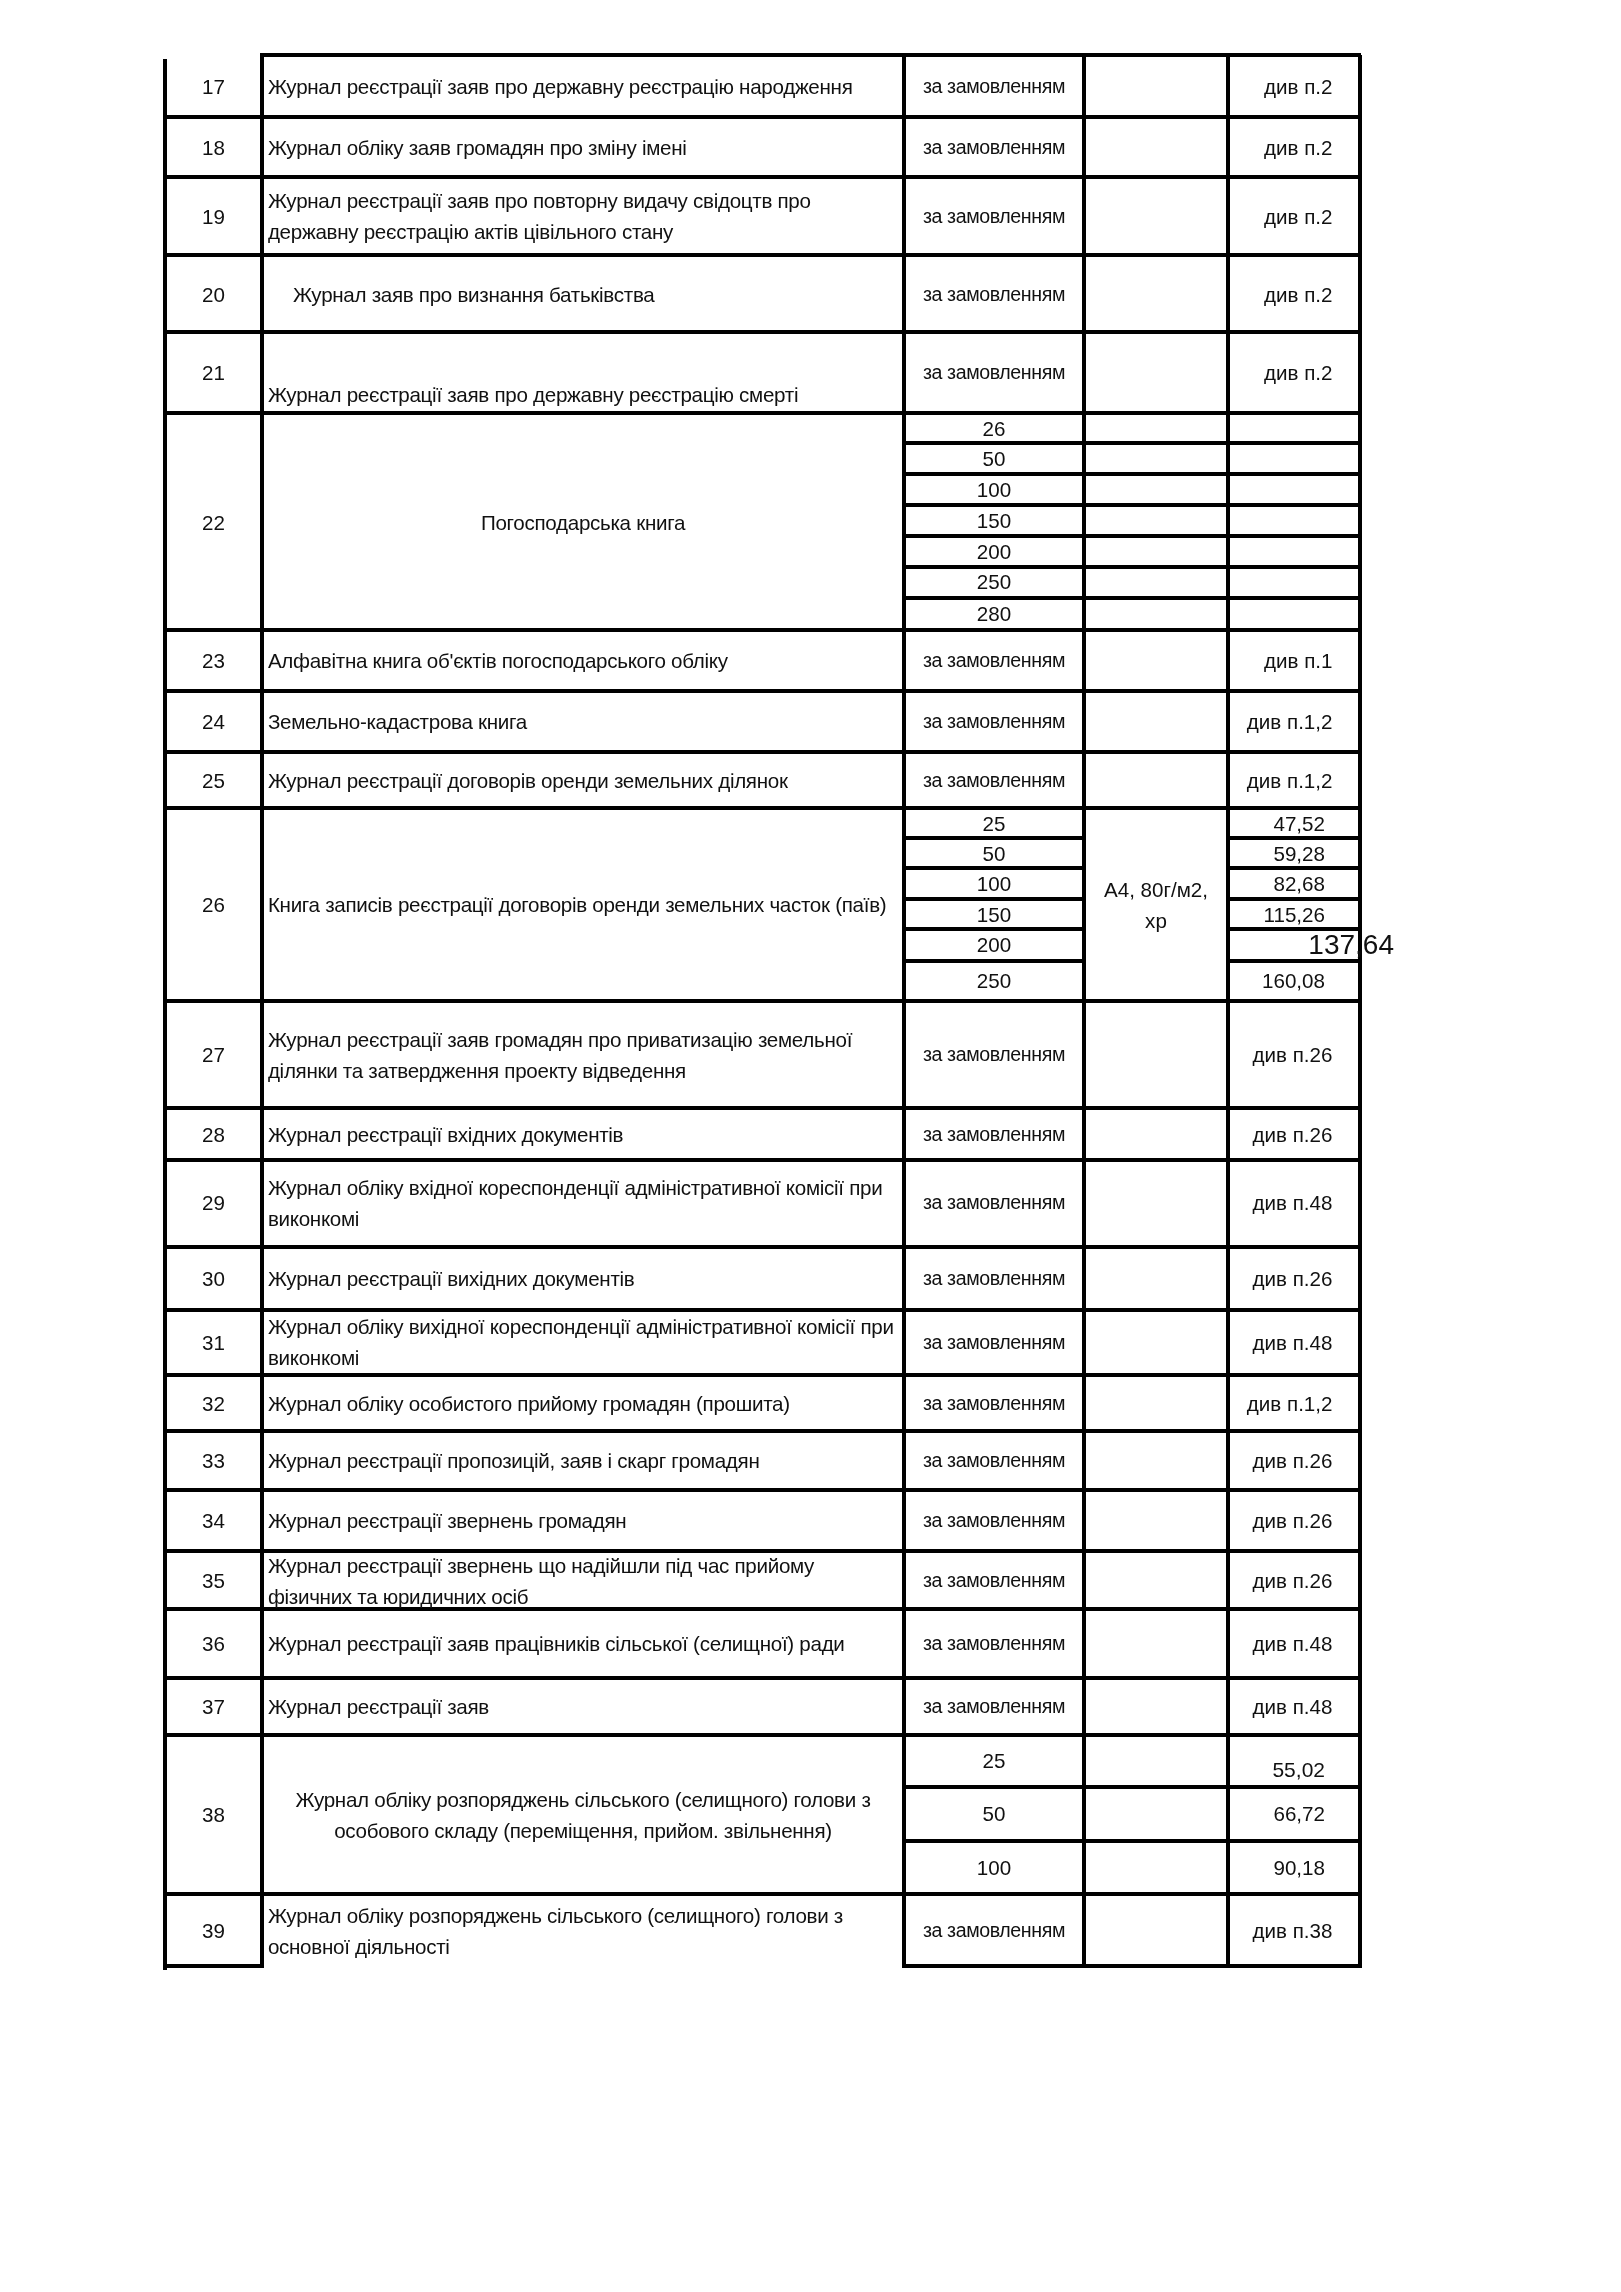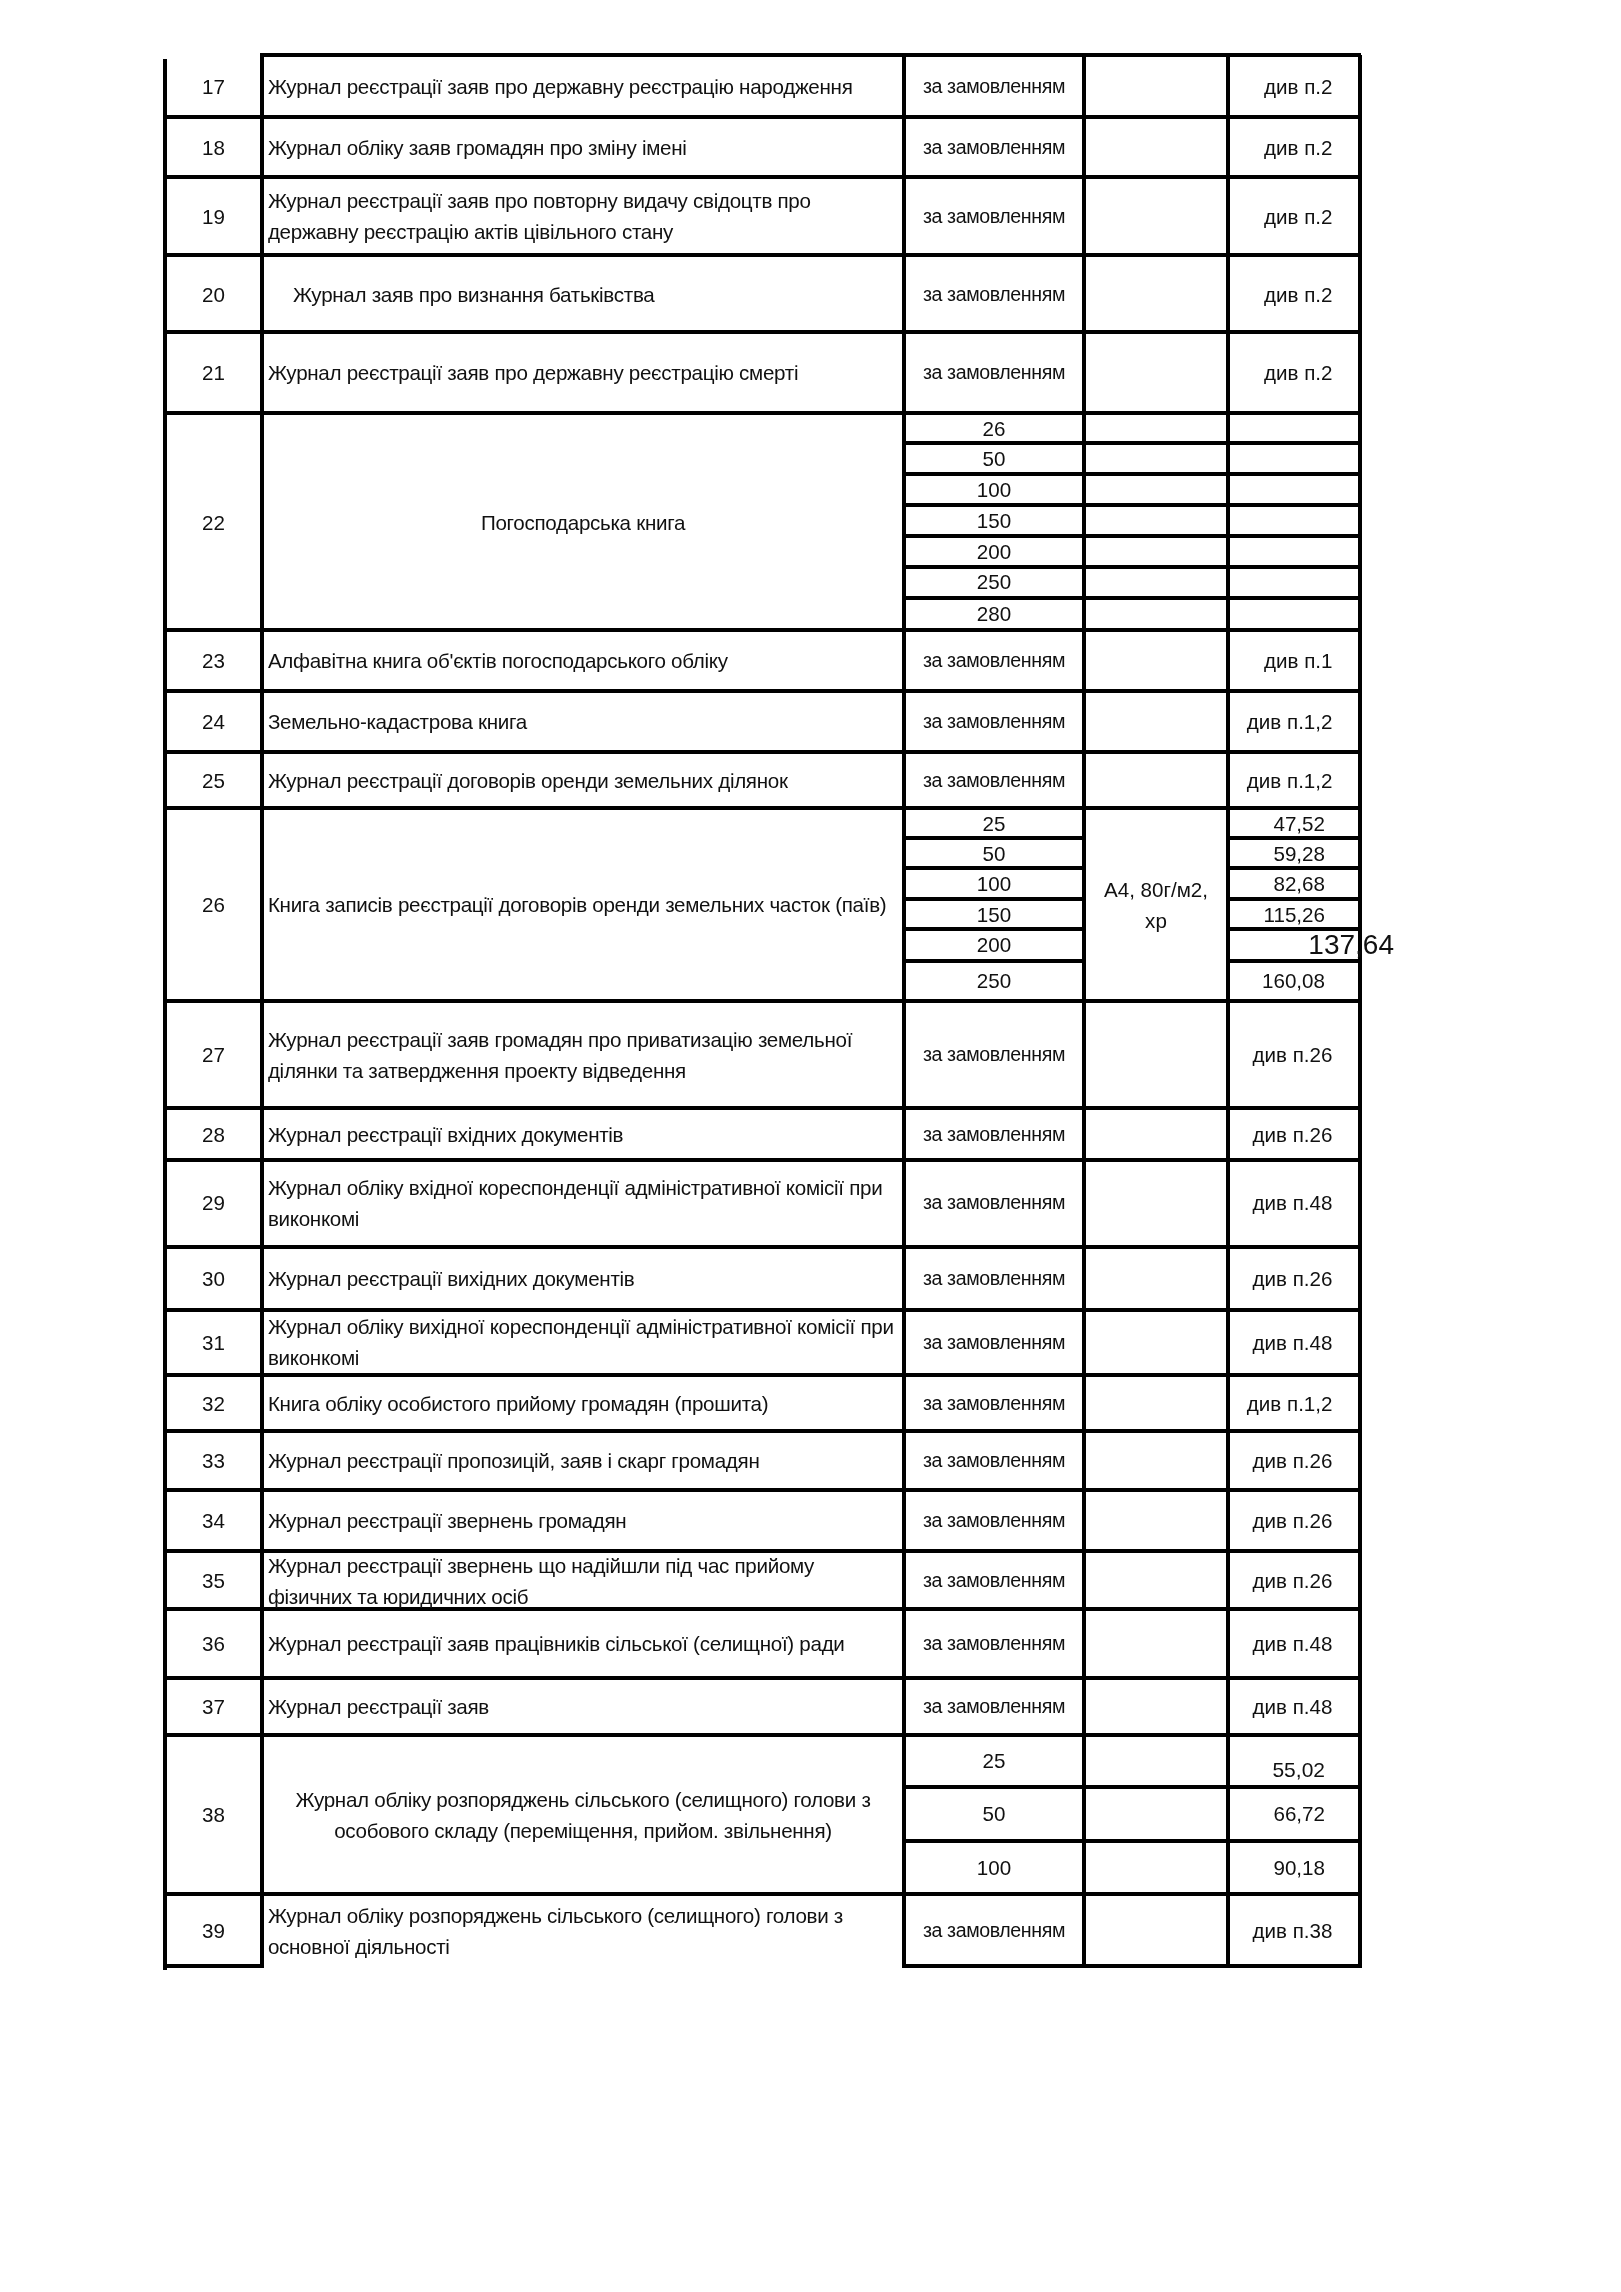--- a/index.html
+++ b/index.html
@@ -108,21 +108,21 @@
     </div>
     <div class="cell ctr" style="left: 1086px; top: 257px; width: 140px; height: 74px; padding: 0px 7.8px;">
       <span class="txt"></span>
     </div>
     <div class="cell ref" style="left: 1230px; top: 257px; width: 128px; height: 74px;">
       <span class="txt">див п.2</span>
     </div>
     <div class="cell num" style="left: 167px; top: 334px; width: 93px; height: 76px;">
       <span class="txt">21</span>
     </div>
-    <div class="cell desc" style="left: 264px; top: 334px; width: 638px; height: 76px;">
+    <div class="cell desc" style="left: 264px; top: 334px; width: 638px; height: 76px; align-items: flex-end;">
       <span class="txt">Журнал реєстрації заяв про державну реєстрацію смерті</span>
     </div>
     <div class="cell ctr" style="left: 906px; top: 334px; width: 176px; height: 76px; letter-spacing: -0.4px; font-size: 19.6px;">
       <span class="txt">за замовленням</span>
     </div>
     <div class="cell ctr" style="left: 1086px; top: 334px; width: 140px; height: 76px; padding: 0px 7.8px;">
       <span class="txt"></span>
     </div>
     <div class="cell ref" style="left: 1230px; top: 334px; width: 128px; height: 76px;">
       <span class="txt">див п.2</span>
@@ -362,21 +362,21 @@
     <div class="cell ctr" style="left: 1086px; top: 1311px; width: 140px; height: 62px; padding: 0px 7.8px;">
       <span class="txt"></span>
     </div>
     <div class="cell ref" style="left: 1230px; top: 1311px; width: 128px; height: 62px;">
       <span class="txt">див п.48</span>
     </div>
     <div class="cell num" style="left: 167px; top: 1377px; width: 93px; height: 52px;">
       <span class="txt">32</span>
     </div>
     <div class="cell desc" style="left: 264px; top: 1377px; width: 638px; height: 52px;">
-      <span class="txt">Книга обліку особистого прийому громадян (прошита)</span>
+      <span class="txt">Журнал обліку особистого прийому громадян (прошита)</span>
     </div>
     <div class="cell ctr" style="left: 906px; top: 1377px; width: 176px; height: 52px; letter-spacing: -0.4px; font-size: 19.6px;">
       <span class="txt">за замовленням</span>
     </div>
     <div class="cell ctr" style="left: 1086px; top: 1377px; width: 140px; height: 52px; padding: 0px 7.8px;">
       <span class="txt"></span>
     </div>
     <div class="cell ref" style="left: 1230px; top: 1377px; width: 128px; height: 52px;">
       <span class="txt">див п.1,2</span>
     </div>

